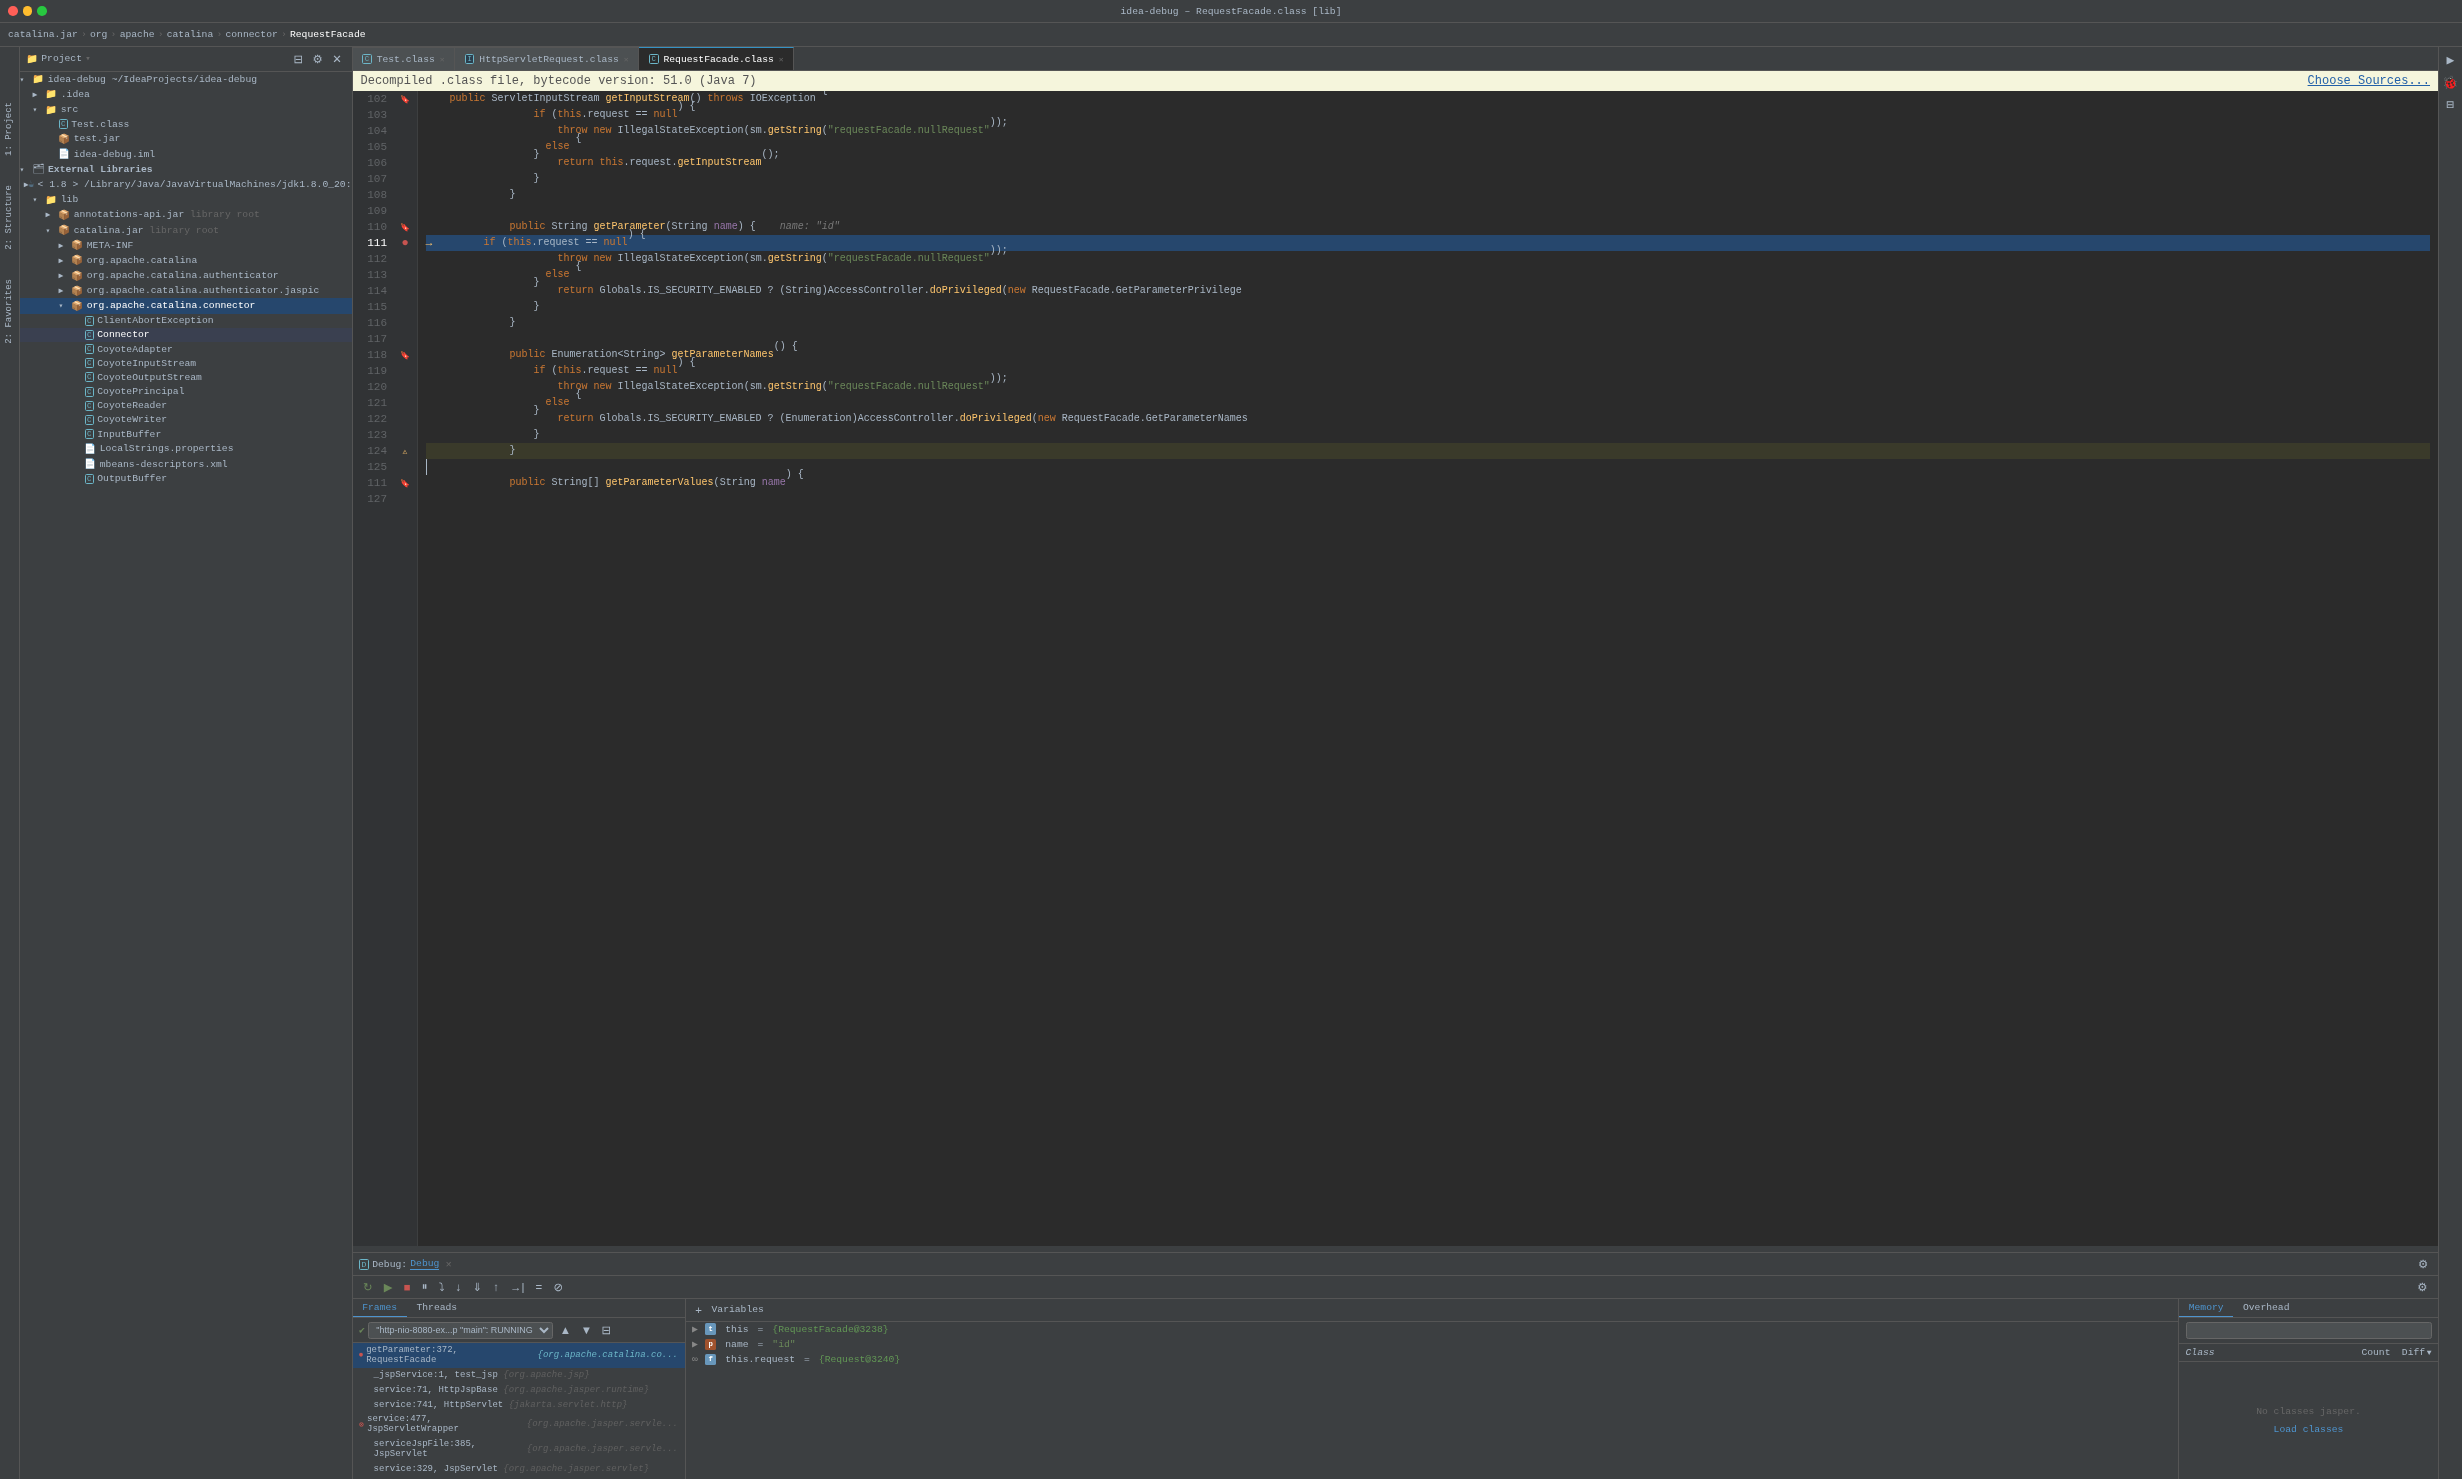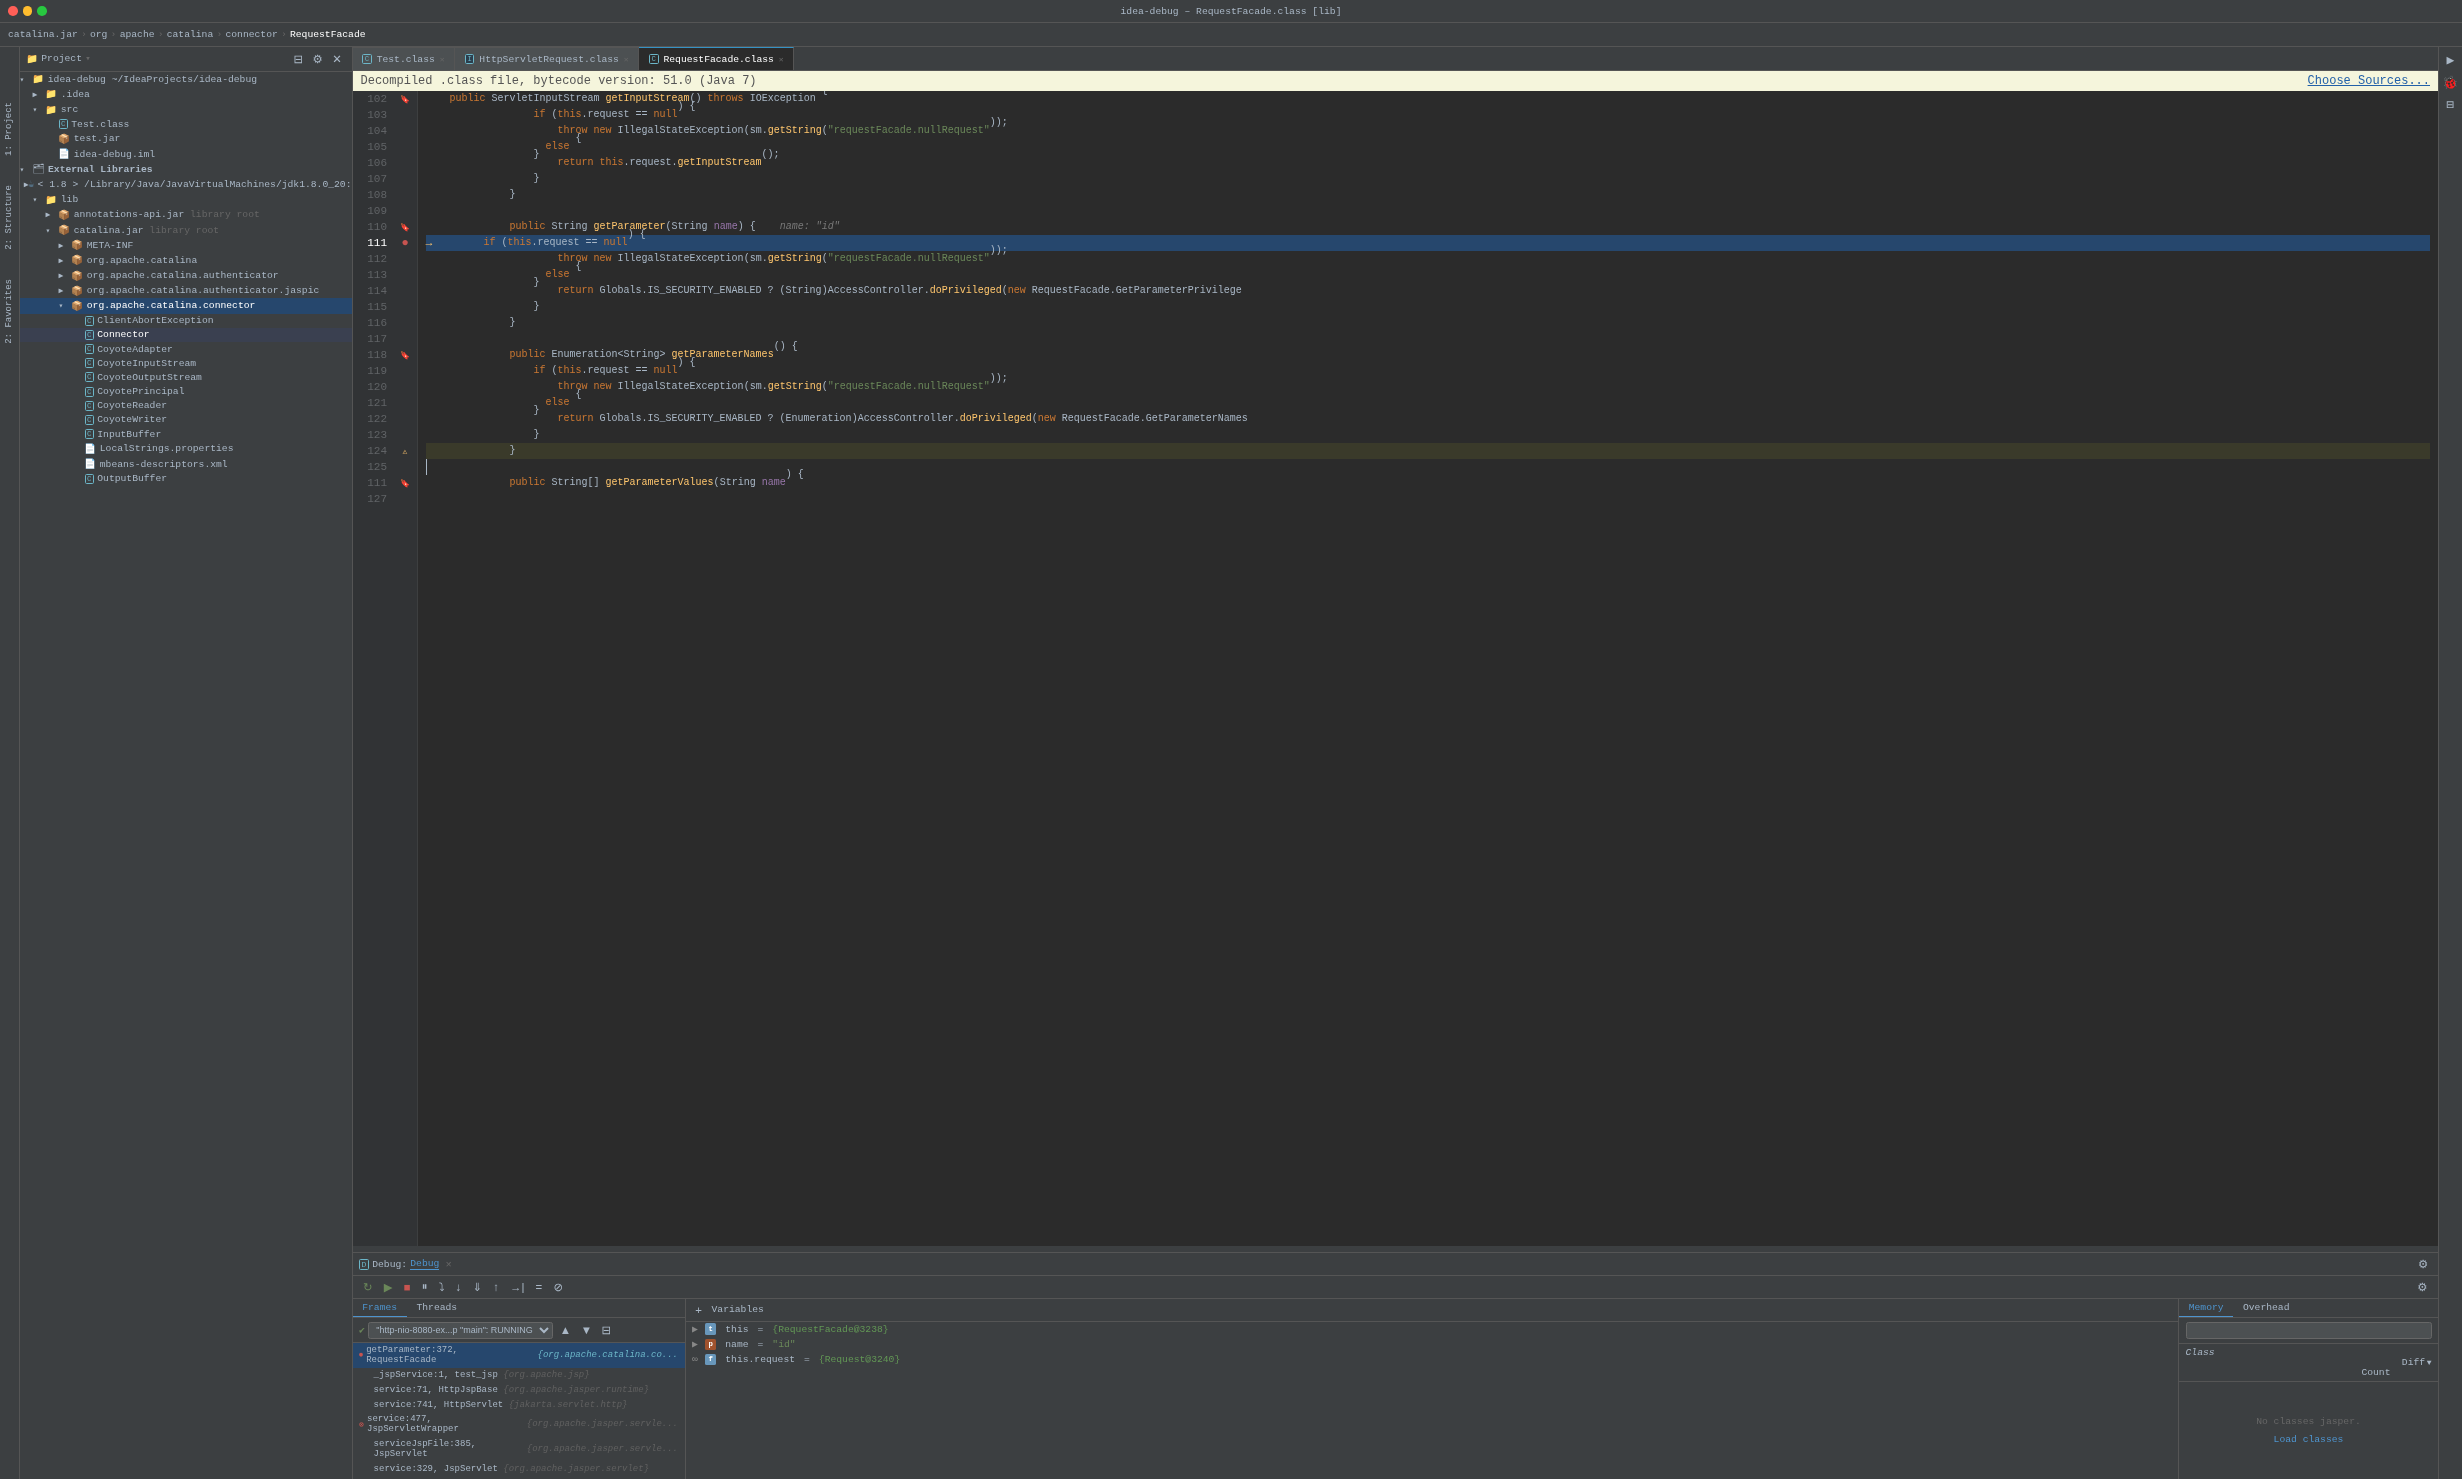--- a/index.html
+++ b/index.html
@@ -103,21 +103,21 @@
     
     
     .memory-panel { width: 260px; background: #3c3f41; border-left: 0.8px solid #555; display: flex; flex-direction: column; overflow: hidden; }
     .memory-tabs { display: flex; border-bottom: 0.8px solid #555; }
     .memory-tab { padding: 3.2px 9.7px; font-size: 9.7px; cursor: pointer; color: #a9b7c6; }
     .memory-tab.active { color: #4e94ce; border-bottom: 1.6px solid #4e94ce; }
     .memory-search { padding: 3.2px 6.5px; border-bottom: 0.8px solid #555; }
     .memory-search-input { width: 100%; background: #4c5052; border: 0.8px solid #666; color: #a9b7c6; padding: 2.4px 4.9px; font-size: 9.7px; border-radius: 2.4px; }
     .memory-table-header { display: flex; padding: 3.2px 6.5px; border-bottom: 0.8px solid #555; font-size: 9.7px; color: #a9b7c6; }
     .memory-col-class { flex: 1; font-style: italic; }
-    .memory-col-count { width: 49px; text-align: right; margin-top: 20px; }
+    .memory-col-count { width: 49px; text-align: right; }
     .memory-col-diff { width: 41px; text-align: right; display: flex; align-items: center; justify-content: flex-end; gap: 1.6px; }
     .memory-empty { flex: 1; display: flex; align-items: center; justify-content: center; flex-direction: column; gap: 6.5px; color: #666; font-size: 9.7px; }
     .load-classes { color: #4e94ce; cursor: pointer; }
     
     
     .side-tabs { width: 24px; background: #3c3f41; border-left: 0.8px solid #555; display: flex; flex-direction: column; align-items: center; padding-top: 3.2px; gap: 3.2px; }
     .side-tab { width: 19.5px; height: 19.5px; display: flex; align-items: center; justify-content: center; cursor: pointer; color: #a9b7c6; font-size: 13px; border-radius: 2.4px; }
     
     
     .left-panel-tabs { width: 19.5px; background: #3c3f41; border-right: 0.8px solid #555; display: flex; flex-direction: column; align-items: center; padding-top: 49px; gap: 16px; }

